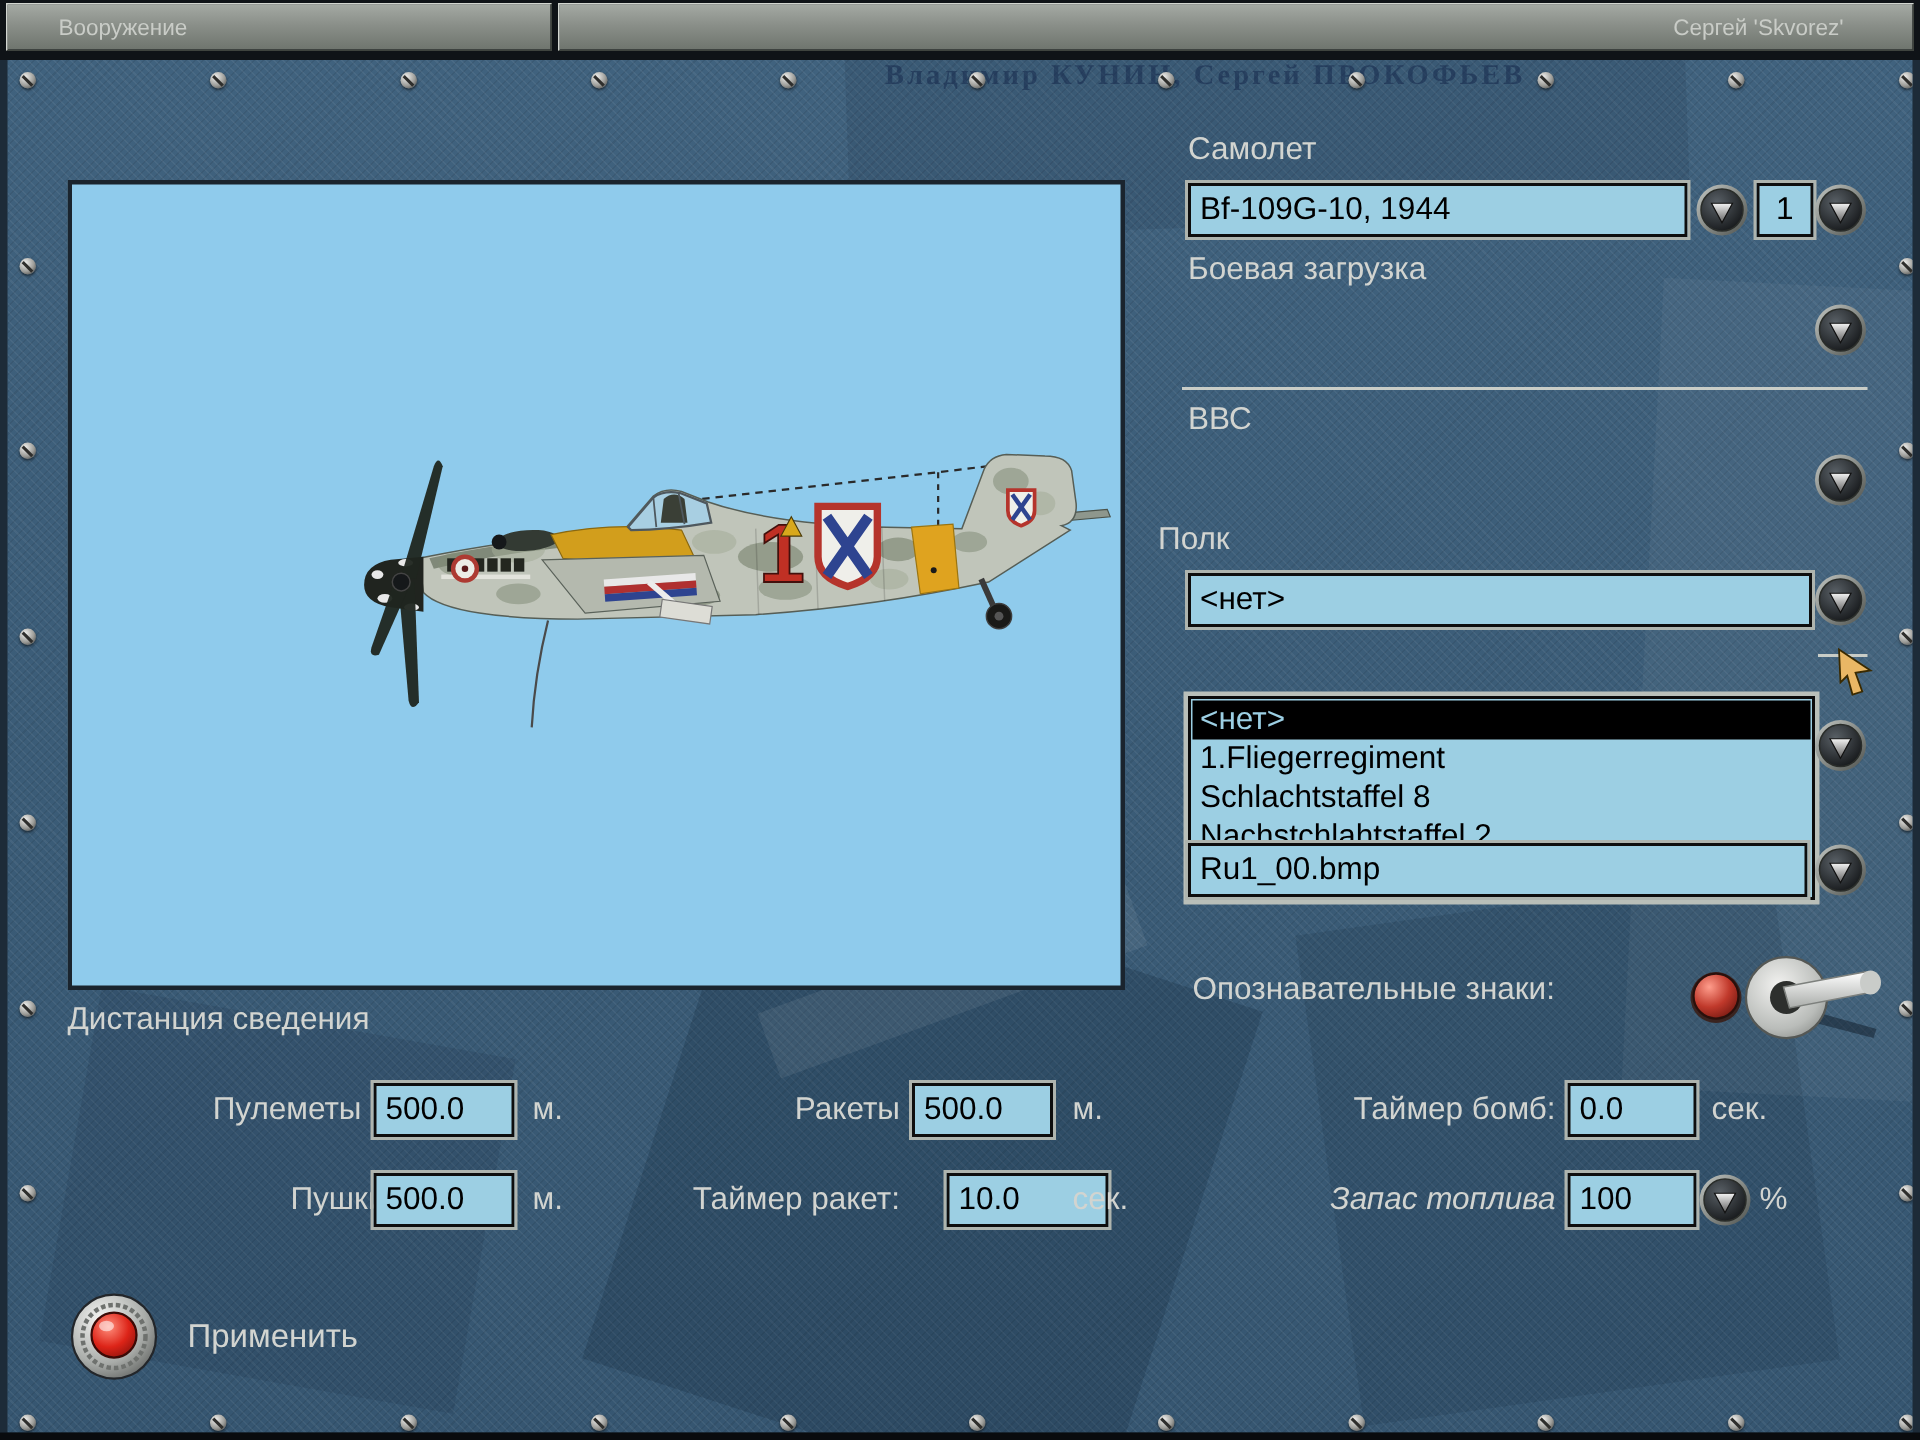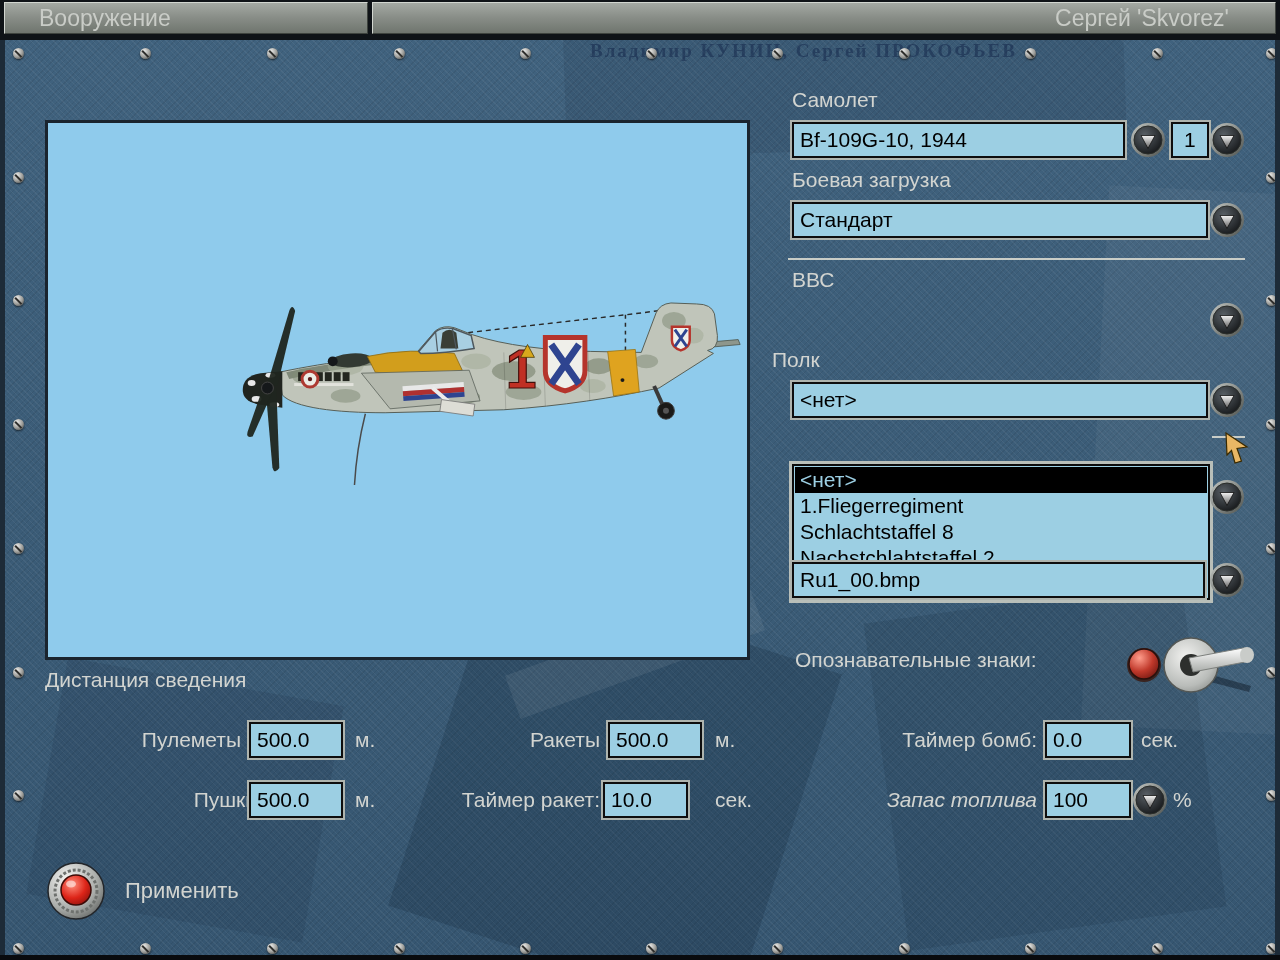--- a/index.html
+++ b/index.html
@@ -3,21 +3,21 @@
 <meta charset="utf-8">
 <style>
   html,body{margin:0;padding:0;background:#000;}
   .screen{position:relative;width:1280px;height:960px;overflow:hidden;
     font-family:"Liberation Sans",sans-serif;-webkit-font-smoothing:antialiased;}
   
   .topbar{position:absolute;left:0;top:0;width:1280px;height:40px;background:#0f1317;}
   .tab{position:absolute;top:2px;height:32px;
     background:linear-gradient(180deg,#a4a9a3 0%,#8a8f89 45%,#6f756e 100%);
     border:1px solid;border-color:#d2d6d0 #3e433e #3e433e #d2d6d0;
-    color:#c9ccc7;font-size:23px;line-height:31px;}
+    color:#c9ccc7;font-size:15px;line-height:31px;}
   .tab-left{left:4px;width:364px;padding-left:34px;box-sizing:border-box;}
   .tab-right{left:372px;width:904px;text-align:right;padding-right:46px;box-sizing:border-box;}
   
   .panel{position:absolute;left:0;top:40px;width:1280px;height:915px;overflow:hidden;
     background-color:#3c5e79;
     background-image:
       repeating-linear-gradient(45deg,rgba(255,255,255,.05) 0 1px,transparent 1px 4px),
       repeating-linear-gradient(-45deg,rgba(0,0,0,.07) 0 1px,transparent 1px 4px),
       linear-gradient(180deg,#40627e 0%,#3a5b76 60%,#365671 100%);
     border-left:5px solid #1d2b38;border-right:5px solid #1d2b38;box-sizing:border-box;}
@@ -208,21 +208,20 @@
     <div class="combo" style="left:787px;top:82px;width:333px;">Bf-109G-10, 1944</div>
     <div class="rbtn" style="left:1125px;top:82px;"><svg viewBox="0 0 36 36">
           <use href="#arrow-btn"></use>
         </svg></div>
     <div class="combo" style="left:1166px;top:82px;width:38px;padding:0 0 0 11px;">1</div>
     <div class="rbtn" style="left:1204px;top:82px;"><svg viewBox="0 0 36 36">
           <use href="#arrow-btn"></use>
         </svg></div>
 
     <div class="lbl lbl-c" style="left:787px;top:128px;width:416px;">Боевая загрузка</div>
-    <div class="combo" style="left:787px;top:162px;width:416px;">Стандарт</div>
     <div class="rbtn" style="left:1204px;top:162px;"><svg viewBox="0 0 36 36">
           <use href="#arrow-btn"></use>
         </svg></div>
 
     <div class="sep" style="left:783px;top:218px;width:457px;"></div>
 
     <div class="lbl lbl-c" style="left:787px;top:228px;width:451px;">ВВС</div>
     <div class="rbtn" style="left:1204px;top:262px;"><svg viewBox="0 0 36 36">
           <use href="#arrow-btn"></use>
         </svg></div>
@@ -297,21 +296,21 @@
 
     <div class="lbl" style="left:796px;top:688px;width:236px;text-align:right;">Таймер бомб:</div>
     <input class="nfield" style="left: 1040px; top: 682px; width: 86px;" value="0.0">
     <div class="lbl" style="left:1136px;top:688px;">сек.</div>
 
     <div class="lbl" style="left:0px;top:748px;width:236px;text-align:right;padding-left:16px;">Пушки</div>
     <input class="nfield" style="left: 244px; top: 742px; width: 94px;" value="500.0">
     <div class="lbl" style="left:350px;top:748px;">м.</div>
 
     <div class="lbl" style="left:359px;top:748px;width:236px;text-align:right;">Таймер ракет:</div>
-    <input class="nfield" style="left: 598px; top: 742px; width: 85px;" value="10.0">
+    <input class="nfield" style="left: 626px; top: 742px; width: 108px;" value="10.0">
     <div class="lbl" style="left:710px;top:748px;">сек.</div>
 
     <div class="lbl" style="left:796px;top:748px;width:236px;text-align:right;font-style:italic;">Запас топлива</div>
     <input class="nfield" style="left: 1040px; top: 742px; width: 86px;" value="100">
     <div class="rbtn" style="left:1127px;top:742px;"><svg viewBox="0 0 36 36">
           <use href="#arrow-btn"></use>
         </svg></div>
     <div class="lbl" style="left:1168px;top:748px;">%</div>
 
     <div style="position:absolute;left:40px;top:820px;width:62px;height:62px;cursor:pointer;">

